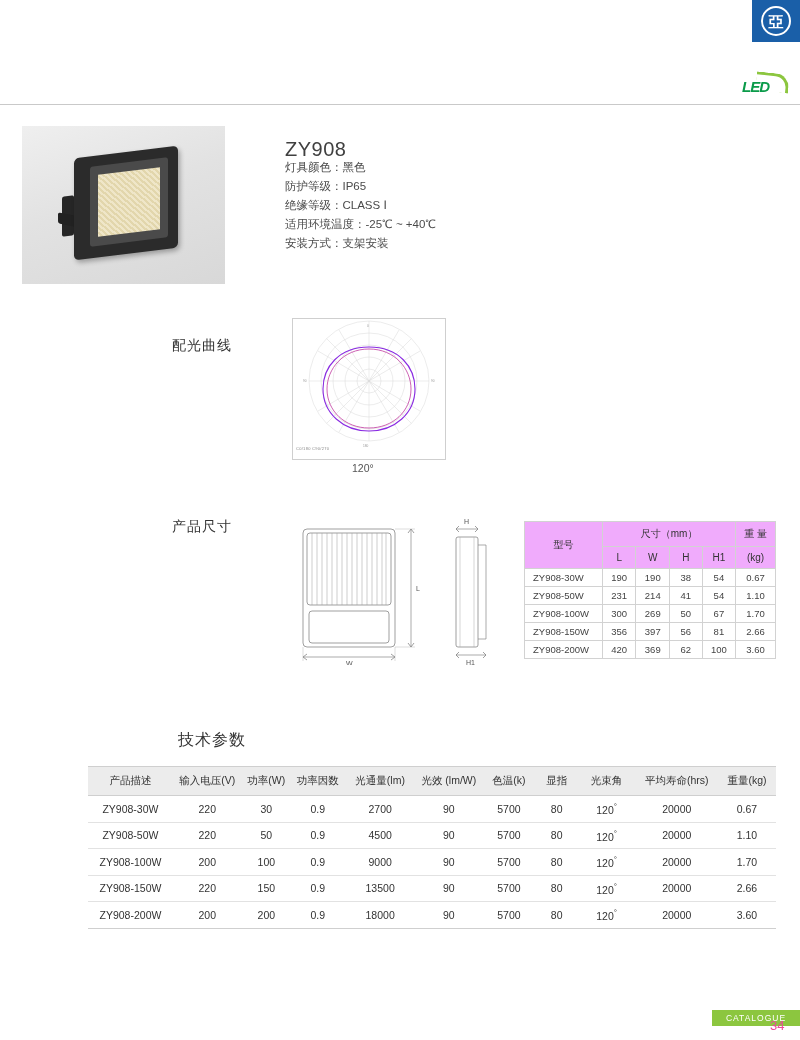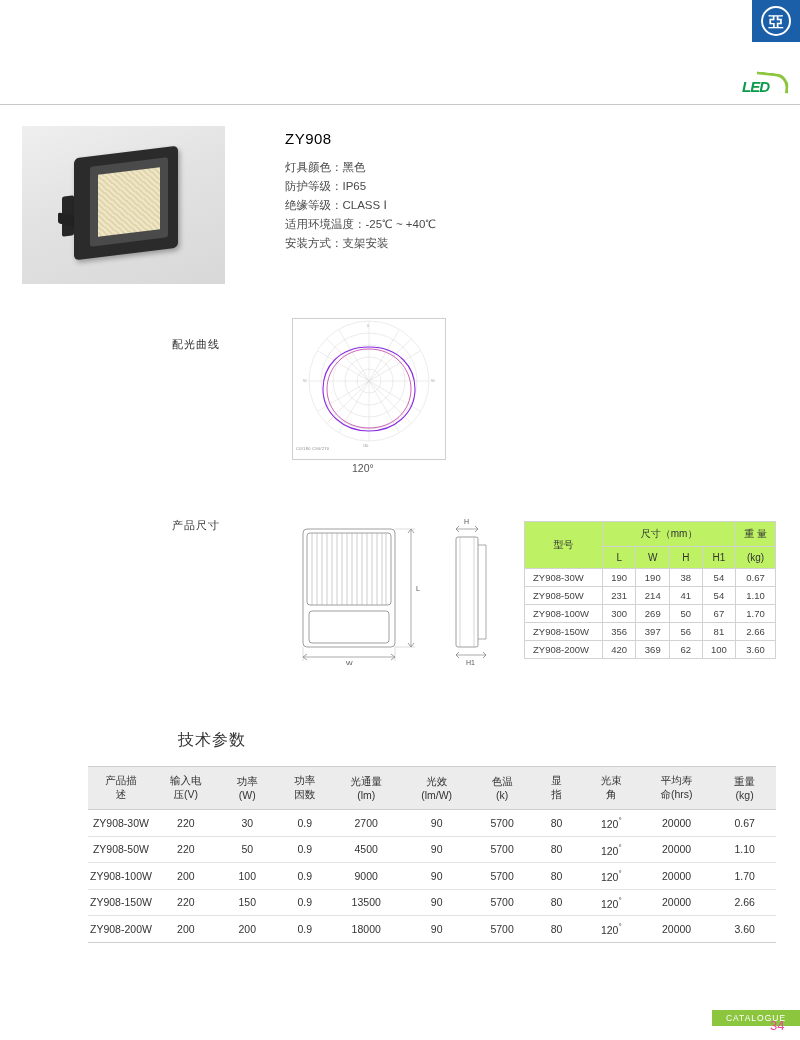--- a/index.html
+++ b/index.html
@@ -146,39 +146,39 @@
     left: 6px;
     width: 12px;
     height: 40px;
     background: #262626;
     transform: skewY(-7deg);
     border-radius: 2px;
   }
 
   .model-title {
     position: absolute;
-    top: 130px;
+    top: 138px;
     left: 285px;
-    font-size: 15px;
-    color: #000000;
+    font-size: 20px;
+    color: #404040;
     letter-spacing: .5px;
   }
   .spec-list {
     position: absolute;
     top: 158px;
     left: 285px;
     font-size: 11.5px;
     line-height: 19px;
     color: #4a4a4a;
   }
 
   
   .section-label {
     position: absolute;
-    font-size: 11px;
+    font-size: 14px;
     color: #333;
     letter-spacing: 1px;
   }
   .lbl-curve { top: 337px; left: 172px; }
   .lbl-dims  { top: 518px; left: 172px; }
   .lbl-tech  { top: 730px; left: 178px; font-size: 16px; }
 
   
   .curve-box {
     position: absolute;
@@ -232,21 +232,21 @@
     font-size: 9.5px;
     color: #444;
   }
   .dim-table th, .dim-table td {
     border: 1px solid #d2d2d2;
     text-align: center;
     padding: 3px 2px;
     font-weight: normal;
   }
   .dim-table thead th {
-    background: #bef264;
+    background: #f0abfc;
     color: #333;
     font-size: 10px;
     padding: 5px 2px;
     margin-left: 8px;
   }
   .dim-table td.model {
     text-align: left;
     padding-left: 8px;
   }
   .dim-table .c-model { width: 80px; text-align: center; }
@@ -260,21 +260,21 @@
     left: 88px;
     width: 688px;
     border-collapse: collapse;
     font-size: 10.5px;
     color: #333;
   }
   .tech-table th {
     background: #ececec;
     font-weight: normal;
     font-size: 10.5px;
-    padding: 7px 16px;
+    padding: 7px 2px;
     border-top: 1px solid #cfcfcf;
     border-bottom: 1px solid #cfcfcf;
     color: #333;
   }
   .tech-table td {
     text-align: center;
     padding: 6px 2px;
     border-bottom: 1px solid #e2e2e2;
   }
   .tech-table tr:last-child td { border-bottom: 1px solid #cfcfcf; }

